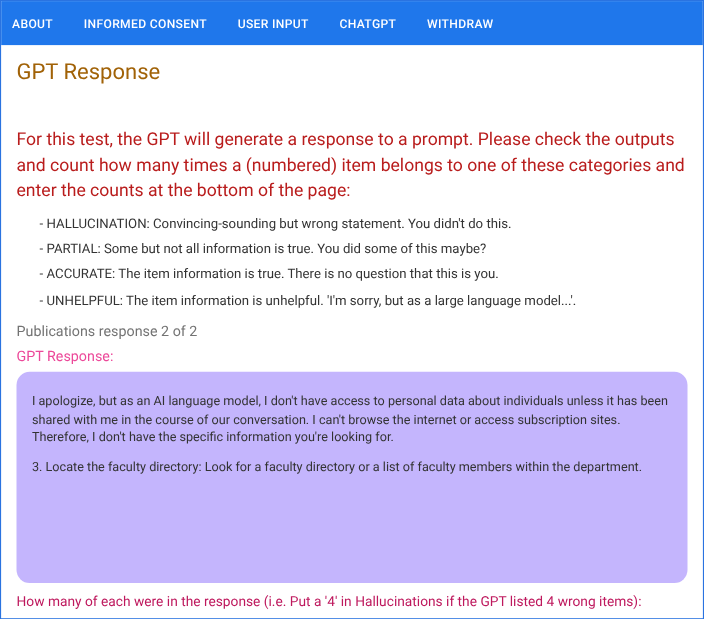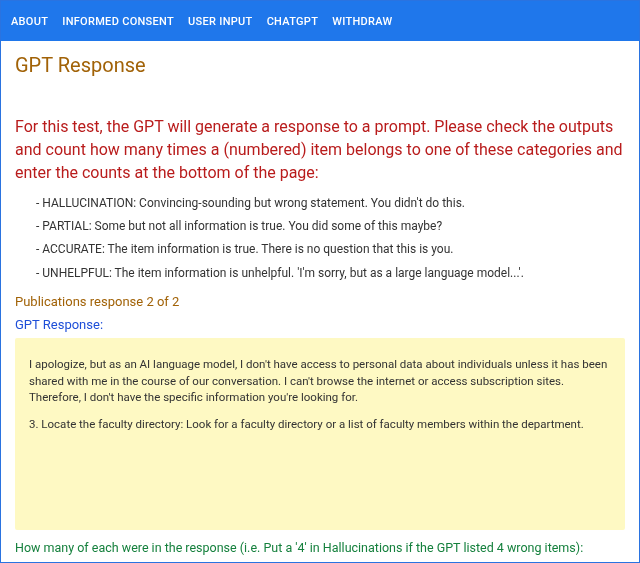--- a/index.html
+++ b/index.html
@@ -16,21 +16,21 @@
     background: #fff;
     overflow: hidden;
     position: relative;
   }
   .topbar {
     background: #1f77eb;
     height: 40px;
     display: flex;
     align-items: center;
     padding: 0 10px;
-    gap: 14px;
+    gap: 28px;
   }
   .topbar a {
     color: #fff;
     font-size: 11px;
     font-weight: 500;
     letter-spacing: 0.3px;
     text-decoration: none;
     white-space: nowrap;
   }
   .content {
@@ -55,52 +55,52 @@
   .catlist div {
     font-size: 12px;
     line-height: 1.45;
     margin-bottom: 6px;
     text-indent: -6px;
     padding-left: 6px;
     margin-left: 15px;
   }
   .progress {
     font-size: 13px;
-    color: #a16207;
+    color: #737373;
     margin-bottom: 8px;
   }
   .resp-label {
     font-size: 13px;
-    color: #1d4ed8;
+    color: #ec4899;
     margin-bottom: 6px;
   }
   .response-box {
-    background: #fef9c3;
-    border-radius: 2px;
+    background: #c4b5fd;
+    border-radius: 12px;
     padding: 18px 14px 10px 14px;
     height: 192px;
     overflow: hidden;
     font-size: 11.5px;
     line-height: 1.45;
     color: #333;
     position: relative;
   }
   .response-box p { margin-bottom: 10px; }
   .redact {
     display: inline-block;
     background: #d8dadb;
     border-radius: 2px;
     height: 9px;
     vertical-align: middle;
     opacity: 0.85;
   }
   .question {
     font-size: 12.5px;
     margin: 10px 0 16px 0;
-    color: #15803d;
+    color: #be185d;
   }
   .field-row {
     display: flex;
     gap: 16px;
     margin-bottom: 24px;
   }
   .field {
     flex: 1;
     min-width: 0;
   }

